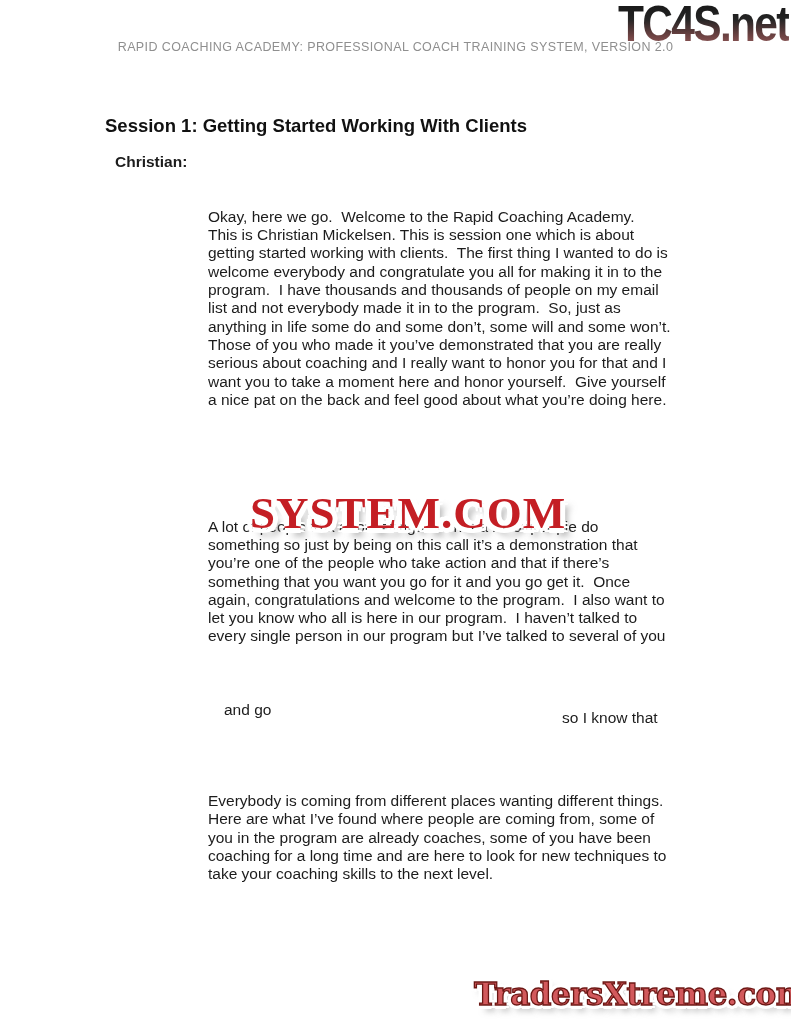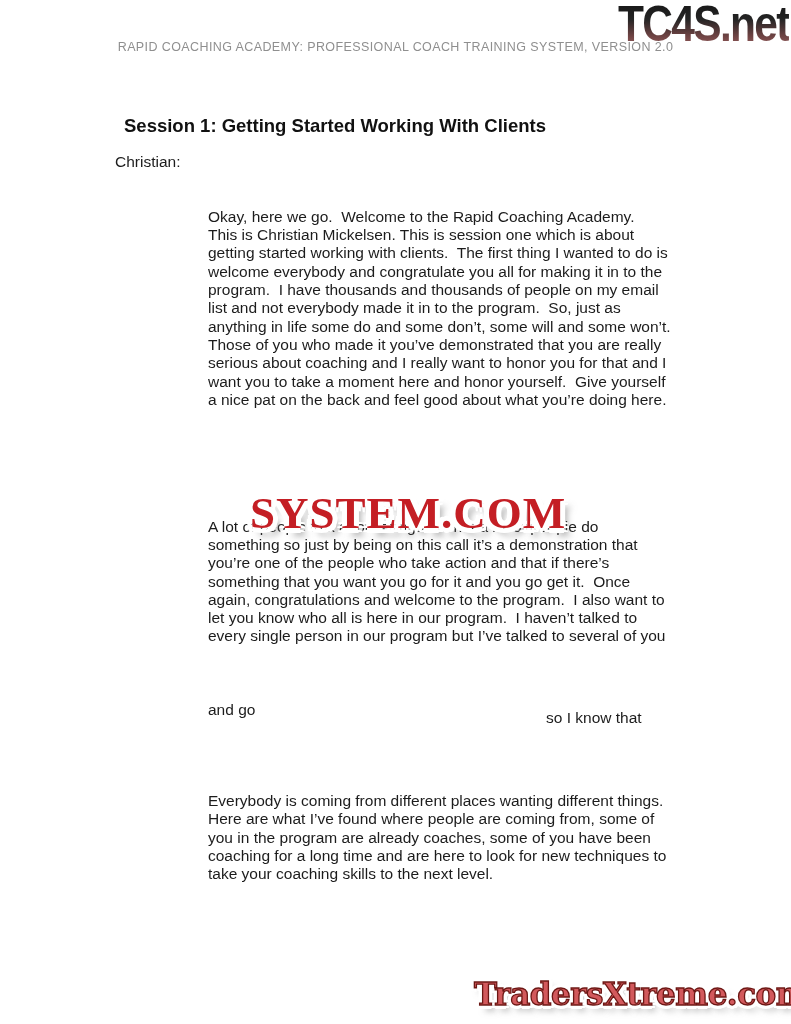--- a/index.html
+++ b/index.html
@@ -24,40 +24,40 @@
     font-size:50px;font-weight:bold;letter-spacing:-2px;
     line-height:48px;
     transform:scaleX(0.85);transform-origin:top right;
     background:linear-gradient(180deg,#161616 0%,#242424 40%,#6e4343 75%,#9a5f5f 100%);
     -webkit-background-clip:text;background-clip:text;
     color:transparent;
     white-space:nowrap;
   }
   
   .doc-title{
-    position:absolute;top:103px;left:124px;
+    position:absolute;top:103px;left:105px;
     font-size:18.5px;font-weight:bold;color:#111;
     white-space:nowrap;
   }
   
   .transcript{
     position:absolute;top:153px;left:115px;
     display:flex;flex-direction:row;align-items:flex-start;
     font-size:15.5px;line-height:18.3px;
   }
   .speaker{
     width:93px;flex:0 0 93px;
-    font-weight:normal;
+    font-weight:bold;
     white-space:nowrap;
   }
   .text-col{width:480px;white-space:pre-wrap;}
   .para{margin:0 0 17px 0;}
   .para:last-child{margin-bottom:0;}
   .p2-group{margin:0 0 17px 0;}
-  .frag-row{position:relative;height:18.3px;}
+  .frag-row{position:relative;height:18.3px;margin-left:16px;}
   .frag-left{position:absolute;left:0;top:0;white-space:nowrap;}
   .frag-right{position:absolute;left:338px;top:8px;white-space:nowrap;}
   
   .wm-center{
     position:absolute;top:487px;left:250px;width:296px;
     text-align:center;
     font-family:"Liberation Serif", serif;
     font-weight:bold;font-size:45px;line-height:52px;
     letter-spacing:1px;
     color:#c41e24;

